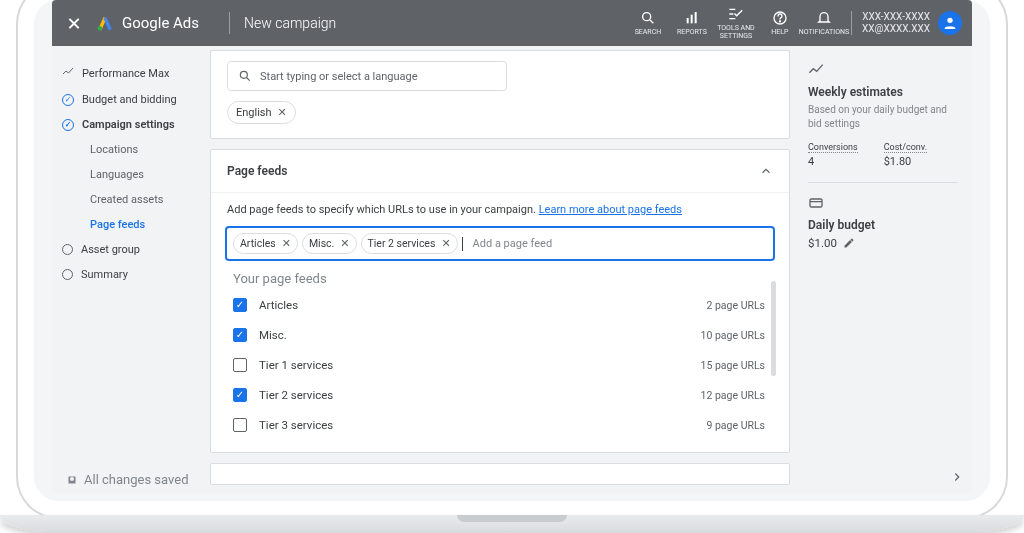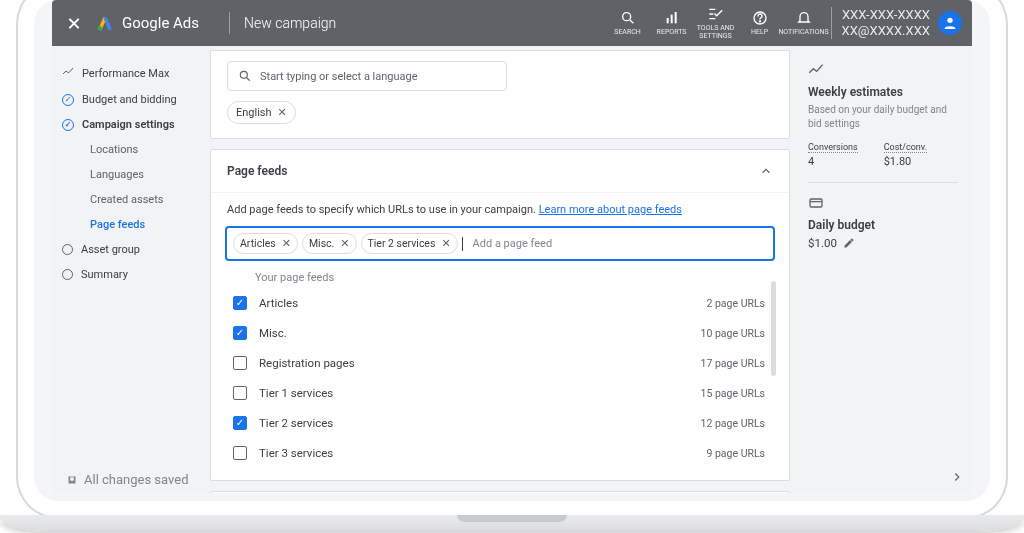--- a/index.html
+++ b/index.html
@@ -24,21 +24,21 @@
   .topbar .logo-wrap { display:flex; align-items:flex-start; gap:8px; padding-right:16px; }
   .g-logo svg { display:block; }
   .product { font-size:15px; font-weight:400; }
   .divider-v { width:1px; height:22px; background:#9aa0a6; margin:0 14px; }
   .title { font-size:14px; font-weight:300; flex:0 0 auto; }
   .flex { flex:1; }
   .topicons { display:flex; align-items:center; gap:2px; }
   .topicon { width:42px; display:flex; flex-direction:column; align-items:center; justify-content:center; font-size:7px; gap:2px; color:#e8eaed; cursor:pointer; }
   .topicon svg { width:16px; height:16px; }
   .acct { display:flex; align-items:center; gap:8px; padding:0 6px 0 10px; border-left:1px solid #9aa0a6; margin-left:6px; }
-  .acct-text { font-size:13px; text-align:right; line-height:1.2; color:#e8eaed; }
+  .acct-text { font-size:10px; text-align:right; line-height:1.2; color:#e8eaed; }
   .avatar { width:24px;height:24px;border-radius:50%; background:#1a73e8; display:flex;align-items:center;justify-content:center; }
   .avatar svg{width:16px;height:16px;fill:#fff;}
 
   .body { position:absolute; top:46px; left:0; right:0; bottom:0; display:flex; }
   
   .leftnav { width:150px; padding:14px 4px 0 10px; font-size:11px; color:#3c4043; display:flex; flex-direction:column; }
   .nav-item { display:flex; align-items:center; gap:8px; padding:6px 0 6px 0; cursor:pointer; }
   .nav-item svg { width:12px; height:12px; }
   .bold { font-weight:600; }
   .sub-items { margin-left:22px; border-left:0; }
@@ -64,21 +64,21 @@
   .feeds-head { display:flex; align-items:center; justify-content:space-between; padding:14px 16px; font-size:12px; font-weight:600; color:#3c4043; border-bottom:1px solid #f1f3f4; cursor:pointer; }
   .feeds-head svg{width:14px;height:14px;}
   .feeds-desc { padding:10px 16px 0 16px; font-size:11px; color:#3c4043; }
   .feeds-desc a { color:#1a73e8; text-decoration:underline; cursor:pointer; }
   .feed-input { margin:10px 14px 0 14px; border:2px solid #1a73e8; border-radius:4px; padding:5px 6px; display:flex; align-items:center; flex-wrap:wrap; gap:4px; }
   .feed-input .chip { border-color:#dadce0; font-size:10.5px; padding:3px 6px; }
   .feed-input .placeholder { font-size:11px; color:#80868b; padding-left:4px; }
   .feed-input .cursor { display:inline-block; width:1px; height:14px; background:#3c4043; margin-right:2px; }
 
   .feed-drop { margin:4px 14px 0 14px; border-top:0; position:relative; }
-  .feed-group-label { font-size:11px; color:#80868b; padding:6px 4px 4px 8px;margin-left:22px; }
+  .feed-group-label { font-size:13px; color:#80868b; padding:6px 4px 4px 8px; }
   .feed-row { display:flex; align-items:center; padding:8px 10px 8px 8px; font-size:11.5px; color:#3c4043; cursor:pointer; }
   .cb { width:14px; height:14px; border:1.5px solid #5f6368; border-radius:2px; margin-right:12px; display:flex;align-items:center;justify-content:center; }
   .cb.checked { background:#1a73e8; border-color:#1a73e8; }
   .cb.checked::after{content:"✓"; color:#fff; font-size:10px; line-height:1; }
   .feed-count { margin-left:auto; font-size:10.5px; color:#5f6368; }
   .drop-scroll { position:absolute; right:-1px; top:16px; bottom:2px; width:5px; }
   .scroll-thumb { position:absolute; right:0; top:0; width:5px; height:95px; background:#dadce0; border-radius:3px; }
   .feeds-card-pad { height:12px; }
 
   .more-card { padding:10px 14px; display:flex; align-items:center; gap:10px; color:#1a73e8; font-size:11.5px; font-weight:500; cursor:pointer; }
@@ -269,25 +269,20 @@
               <span>Articles</span>
               <span class="feed-count">2 page URLs</span>
             </div>
             <div class="feed-row">
               <span class="cb checked"></span>
               <span>Misc.</span>
               <span class="feed-count">10 page URLs</span>
             </div>
             <div class="feed-row">
               <span class="cb"></span>
-              <span>Registration pages</span>
-              <span class="feed-count">17 page URLs</span>
-            </div>
-            <div class="feed-row">
-              <span class="cb"></span>
               <span>Tier 1 services</span>
               <span class="feed-count">15 page URLs</span>
             </div>
             <div class="feed-row">
               <span class="cb checked"></span>
               <span>Tier 2 services</span>
               <span class="feed-count">12 page URLs</span>
             </div>
             <div class="feed-row">
               <span class="cb"></span>

